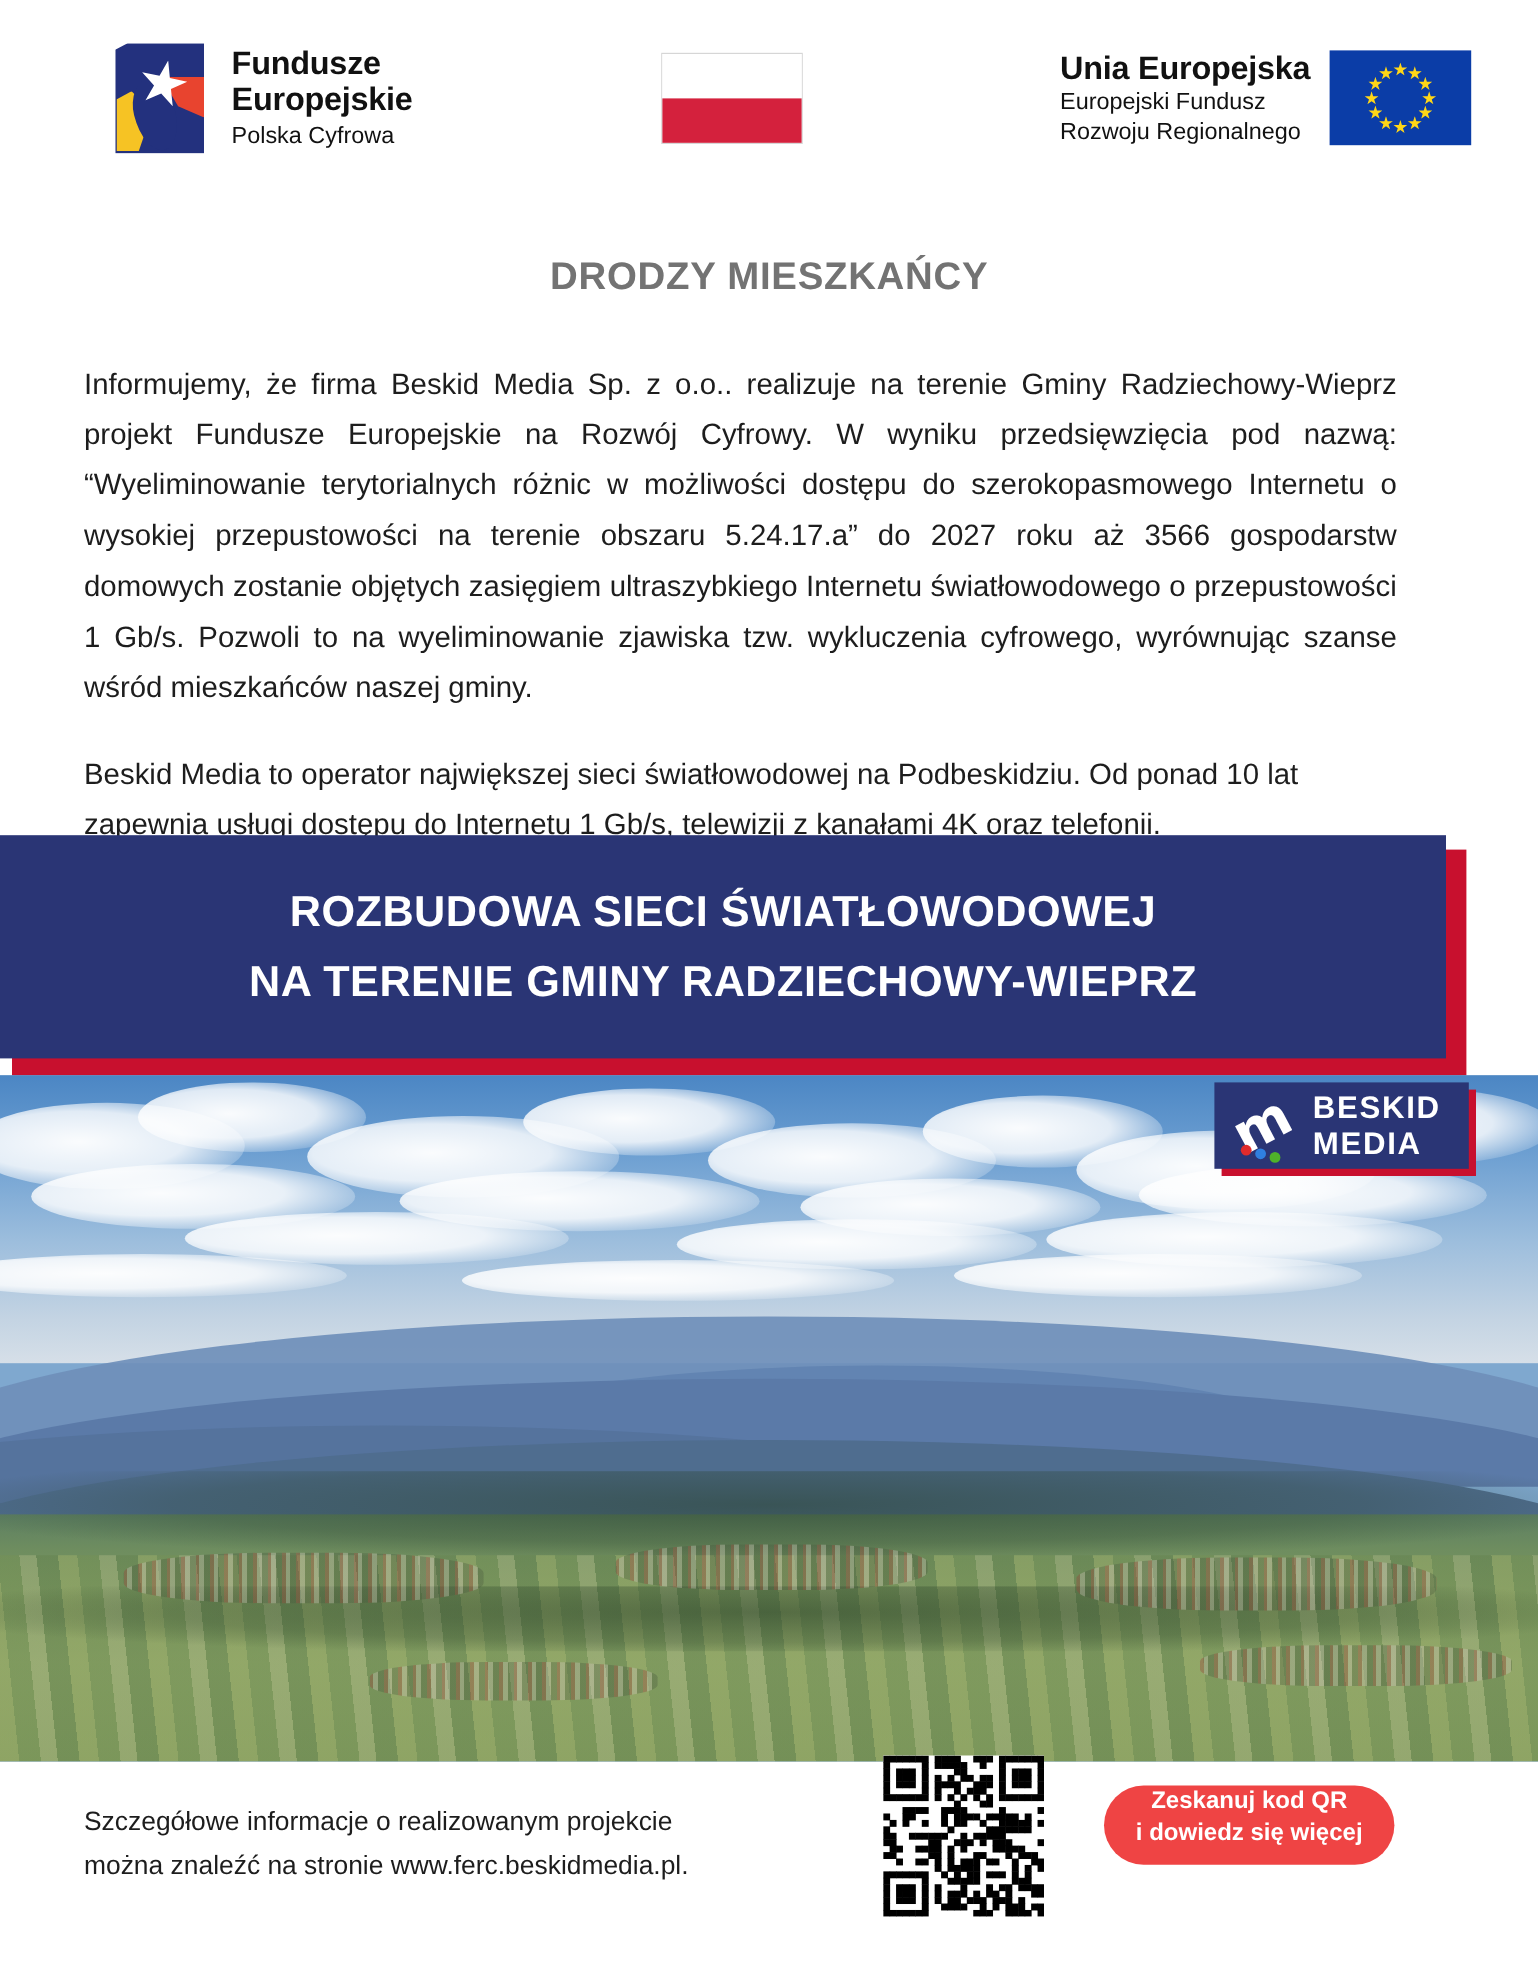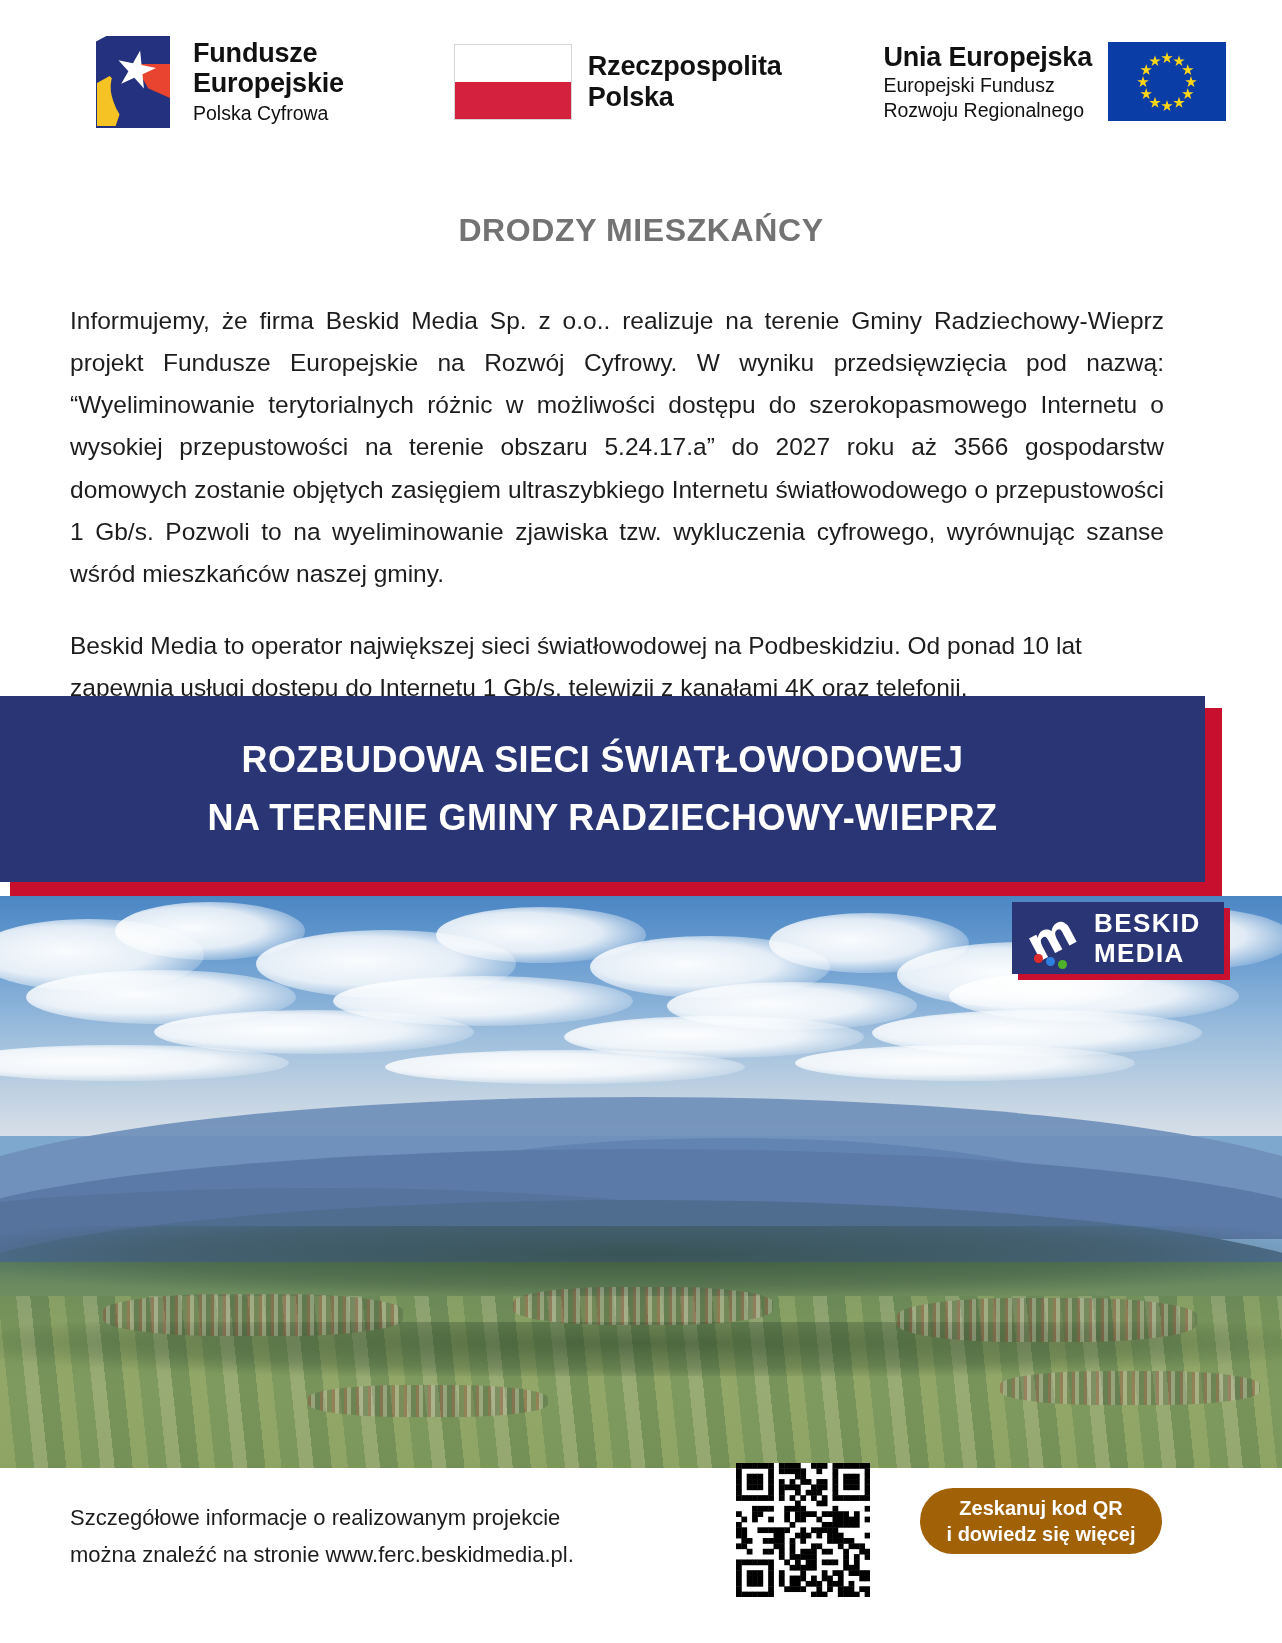--- a/index.html
+++ b/index.html
@@ -284,28 +284,27 @@
     position: absolute;
     top: 1463px; left: 736px;
     width: 134px; height: 134px;
     background: #ffffff;
   }
   .qr svg { display: block; }
   .qr-btn {
     position: absolute;
     top: 1488px; left: 920px;
     width: 242px; height: 66px;
-    background: #a16207;
+    background: #ef4444;
     border-radius: 33px;
     border: none;
     color: #ffffff;
     display: flex;
     flex-direction: column;
     align-items: center;
-    justify-content: center;
     cursor: pointer;
     font-family: "Liberation Sans", sans-serif;
   }
   .qr-btn span {
     font-size: 20px; font-weight: 700; line-height: 1.32; white-space: nowrap;
   }
 </style>
 </head>
 <body>
 
@@ -323,24 +322,20 @@
       <div class="l1">Fundusze</div>
       <div class="l2">Europejskie</div>
       <div class="l3">Polska Cyfrowa</div>
     </div>
   </div>
 
   <div class="logo-block rp-block">
     <div class="pl-flag">
       <div class="white"></div>
         <div class="red"></div>
-    </div>
-    <div class="rp-text">
-      <div class="l1">Rzeczpospolita</div>
-      <div class="l2">Polska</div>
     </div>
   </div>
 
   <div class="logo-block">
     <div class="ue-text">
       <div class="l1">Unia Europejska</div>
       <div class="l2">Europejski Fundusz</div>
       <div class="l3">Rozwoju Regionalnego</div>
     </div>
     <div class="eu-flag" id="euflag">

